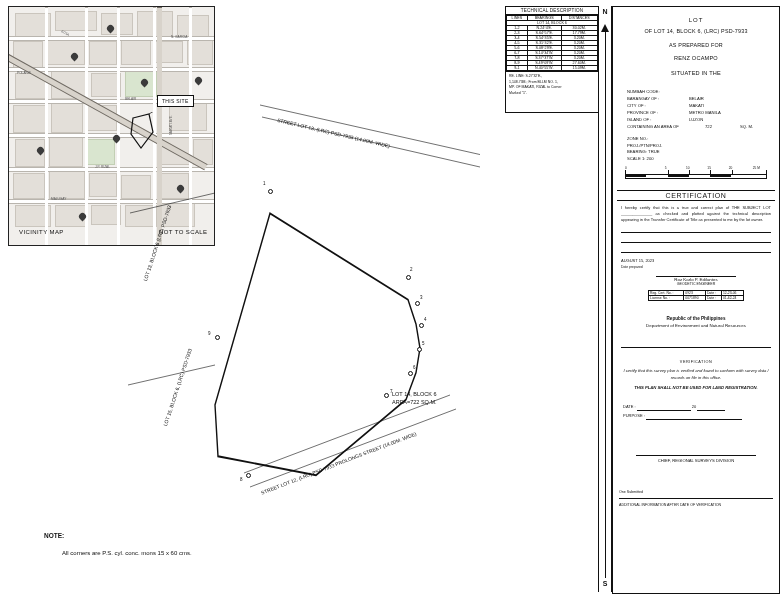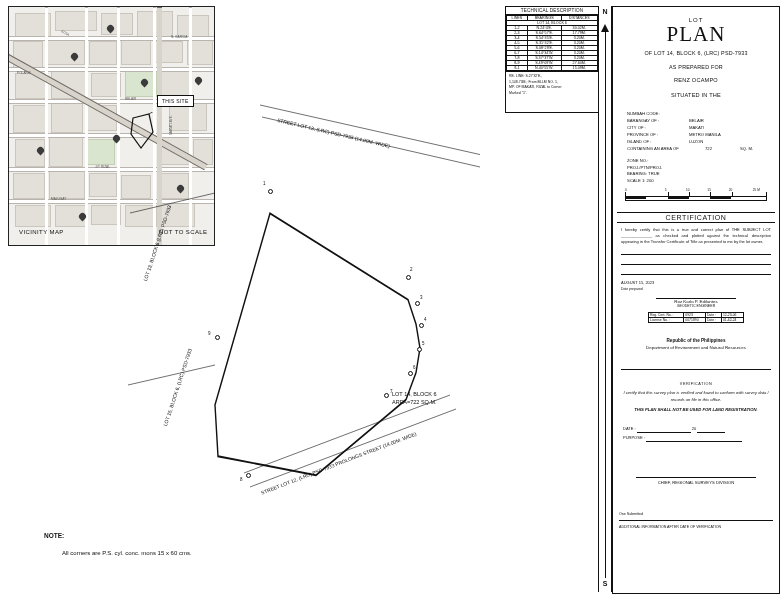--- a/index.html
+++ b/index.html
@@ -286,21 +286,20 @@
   <div class="northcol">
     <div class="nl" style="top:2px;">N</div>
     <div class="narrow"></div>
     <div class="nline"></div>
     <div class="nl" style="top:574px;">S</div>
   </div>
 
   <div class="title">
     <div class="tb-pad">
       <div class="t-lot">LOT</div>
-      <div class="t-plan">PLAN</div>
       <div class="t-sub">OF LOT 14, BLOCK 6, (LRC) PSD-7933</div>
       <div class="t-sub2">AS PREPARED FOR</div>
       <div class="t-sub3">RENZ OCAMPO</div>
       <div class="t-sub4">SITUATED IN THE</div>
 
       <div class="meta">
         <div class="row">
           <span class="k">NUMBAH CODE:</span><span></span>
         </div>
         <div class="row">

